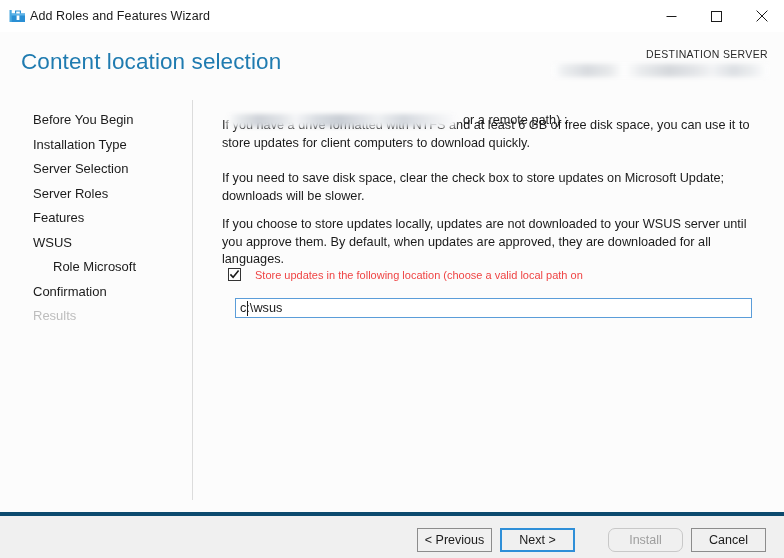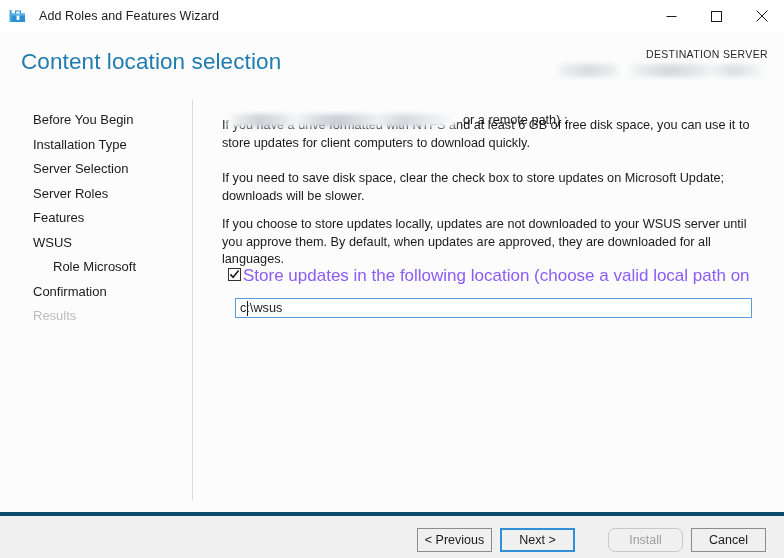--- a/index.html
+++ b/index.html
@@ -33,21 +33,21 @@
     align-items: center;
   }
   .titlebar-icon {
     margin-left: 9px;
     width: 18px;
     height: 18px;
     display: block;
     flex: 0 0 auto;
   }
   .titlebar-text {
-    margin-left: 12px;
+    margin-left: 3px;
     font-size: 12.5px;
     color: #1b1b1b;
     white-space: nowrap;
     letter-spacing: .1px;
   }
   .winbtns {
     position: absolute;
     right: 0; top: 0;
     height: 32px;
     display: flex;
@@ -196,25 +196,25 @@
     box-sizing: border-box;
     cursor: default;
   }
   .checkbox svg {
     position: absolute;
     left: 0; top: 0;
     display: block;
   }
   .check-label {
     position: absolute;
-    left: 15px;
+    left: 27px;
     top: 0;
-    font-size: 17px;
+    font-size: 11px;
     line-height: 17.5px;
-    color: #8b5cf6;
+    color: #ef4444;
     white-space: nowrap;
   }
   .check-label-line2 {
     position: absolute;
     left: 5px;
     top: 17.5px;
     height: 17.5px;
     line-height: 17.5px;
     font-size: 12.7px;
     color: #1b1b1b;

